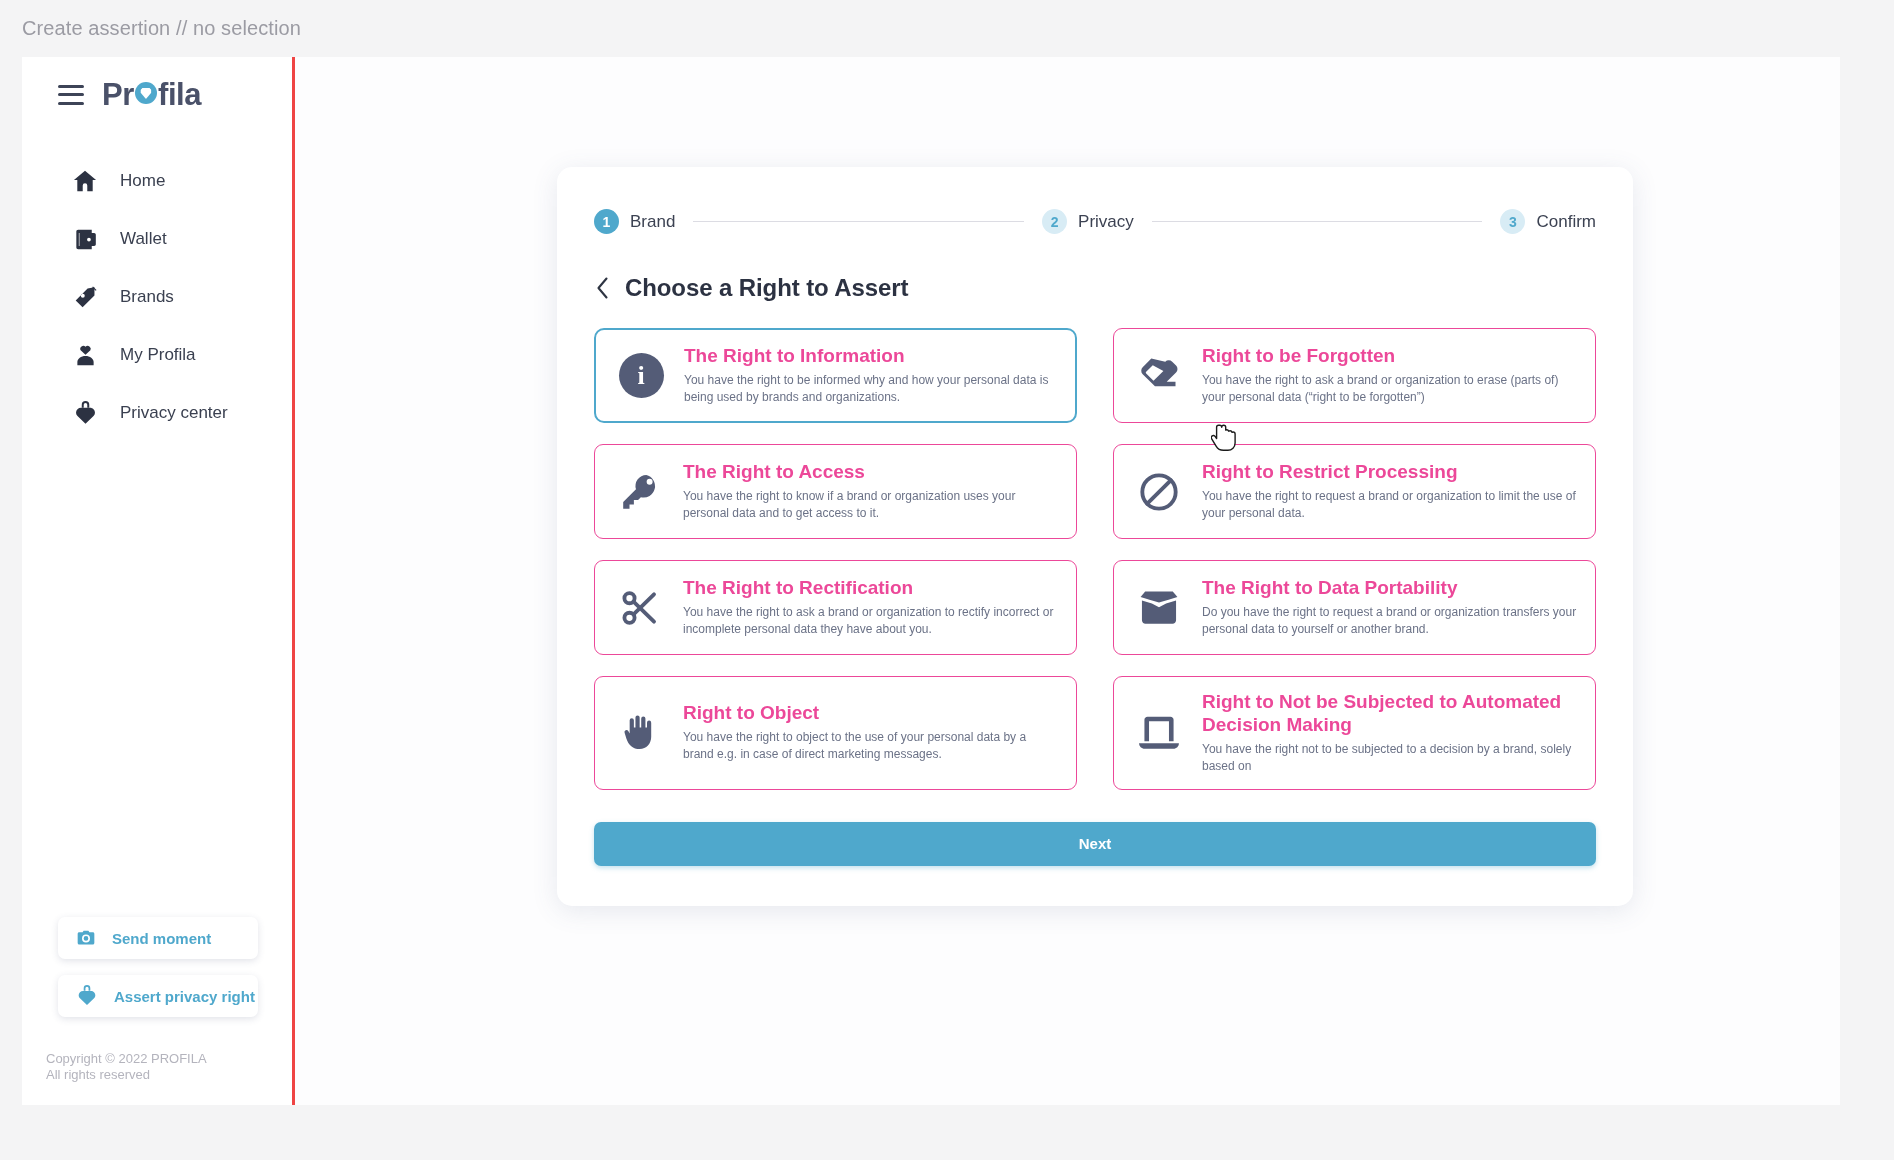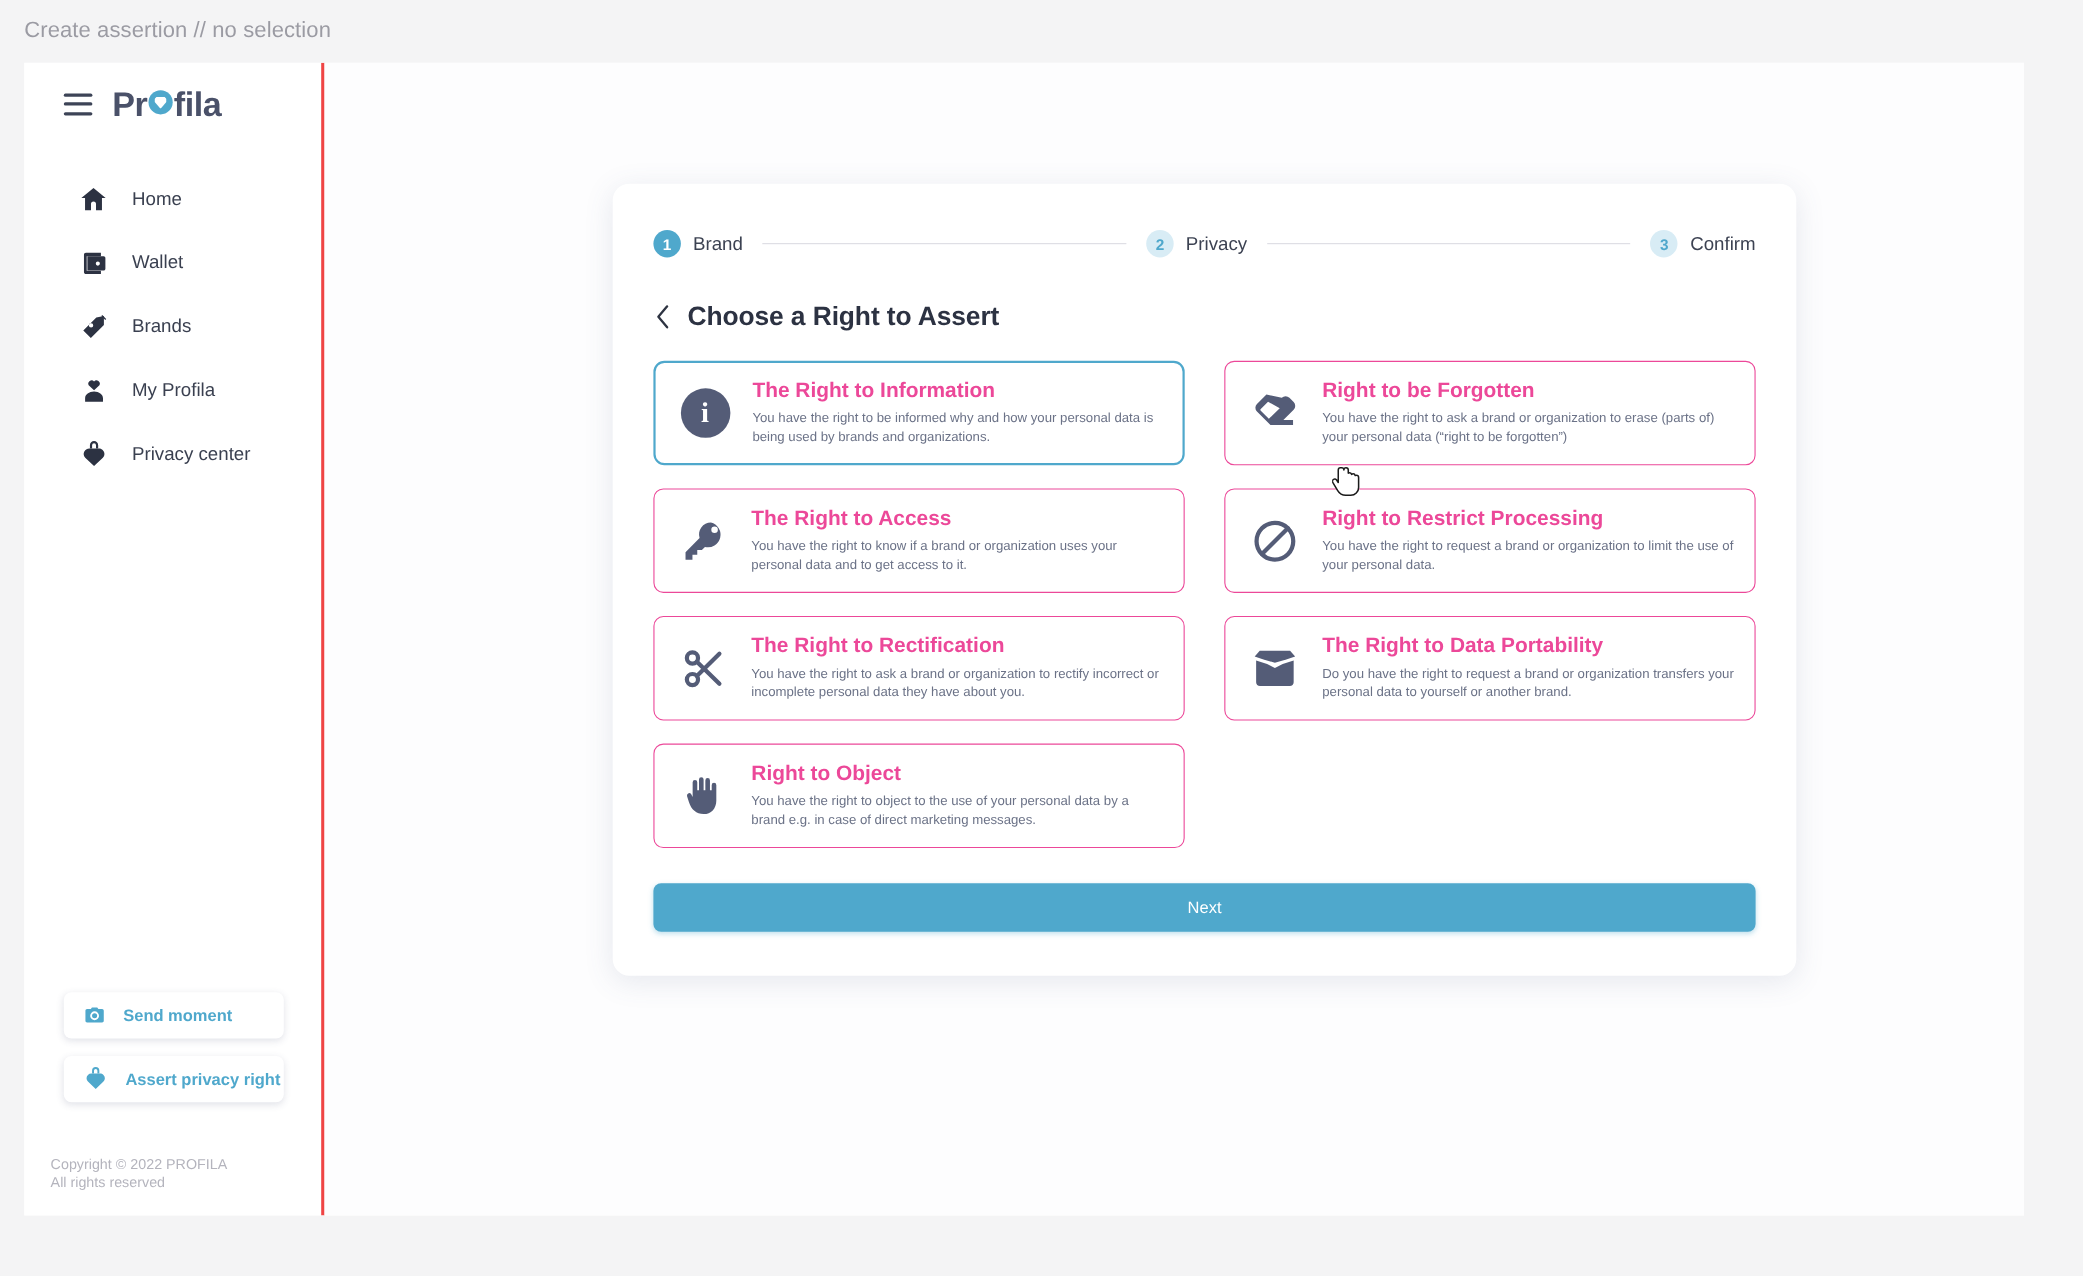--- a/index.html
+++ b/index.html
@@ -108,21 +108,21 @@
   .nav-icon svg { display: block; }
   .nav-label {
     font-size: 17px;
     color: #3a4050;
     font-weight: 400;
   }
 
   
   .side-actions {
     position: absolute;
-    left: 36px; bottom: 87px;
+    left: 36px; bottom: 72px;
     width: 200px;
   }
   .side-btn {
     display: flex; align-items: center;
     gap: 16px;
     height: 42px;
     padding-left: 18px;
     background: #ffffff;
     border-radius: 7px;
     box-shadow: 0 2px 7px rgba(60,70,110,.15);
@@ -245,21 +245,21 @@
   
   .next-btn {
     margin-top: 32px;
     width: 100%;
     height: 44px;
     background: #4FA8CC;
     border: none;
     border-radius: 7px;
     color: #ffffff;
     font-size: 15px;
-    font-weight: 400;
+    font-weight: 700;
     font-family: "Liberation Sans", sans-serif;
     cursor: pointer;
     box-shadow: 0 2px 5px rgba(79,168,204,.35);
   }
 
   
   .cursor {
     position: absolute;
     left: 916px; top: 366px;
     width: 30px; height: 34px;
@@ -487,20 +487,32 @@
             <svg width="42" height="42" viewBox="0 0 24 24" fill="currentColor">
               <path d="M6.1 9.3V4.7a1.2 1.2 0 0 1 2.4 0v4.1h.9V3.2a1.2 1.2 0 0 1 2.4 0v5.6h.9V3.7a1.2 1.2 0 0 1 2.4 0v5.1h.9V6.1a1.2 1.2 0 0 1 2.4 0v8.1c0 4-2.7 7-6.6 7-3.8 0-6.4-2.3-7.6-6.1l-1-3.2a1.2 1.2 0 0 1 2.1-1.1l.8 1.5V9.3z"></path>
             </svg>
           </div>
           <div class="rc-body">
             <div class="rc-title">Right to Object</div>
             <div class="rc-desc">You have the right to object to the use of your personal data by a brand e.g. in case of direct marketing messages.</div>
           </div>
         </div>
 
+        <div class="right-card">
+          <div class="rc-icon">
+            <svg width="46" height="46" viewBox="0 0 24 24" fill="currentColor">
+              <path d="M4.4 5.1c0-.9.7-1.6 1.6-1.6h12c.9 0 1.6.7 1.6 1.6v11.2h-2.4V5.9H6.8v10.4H4.4V5.1z"></path>
+              <path d="M1.6 17.3h20.8c0 1.6-1.3 2.9-2.9 2.9H4.5c-1.6 0-2.9-1.3-2.9-2.9z"></path>
+            </svg>
+          </div>
+          <div class="rc-body">
+            <div class="rc-title">Right to Not be Subjected to Automated Decision Making</div>
+            <div class="rc-desc">You have the right not to be subjected to a decision by a brand, solely based on</div>
+          </div>
+        </div>
 
       </div>
 
       <button class="next-btn">Next</button>
     </div>
 
     <div class="cursor">
       <svg width="30" height="34" viewBox="0 0 30 34" fill="#ffffff" stroke="#1b1b1b" stroke-width="1.4" stroke-linejoin="round">
         <path d="M7.6 2.2c-1.1 0-2 .9-2 2v11.4l-1.5-2.2c-.7-1-2-1.2-2.9-.5-.9.7-1.1 2-.5 2.9l4.4 7.3c1.5 2.6 4.3 4.2 7.3 4.2h4.5c4 0 7.2-3.2 7.2-7.2V11c0-1.1-.9-2-2-2-.4 0-.8.1-1.1.3-.2-.9-1-1.6-1.9-1.6-.5 0-1 .2-1.4.5-.3-.8-1-1.4-1.9-1.4-.4 0-.8.1-1.1.3V4.2c0-1.1-.9-2-2-2s-2 .9-2 2v-.1c0-1.1-.9-1.9-2-1.9z"></path>
       </svg>

